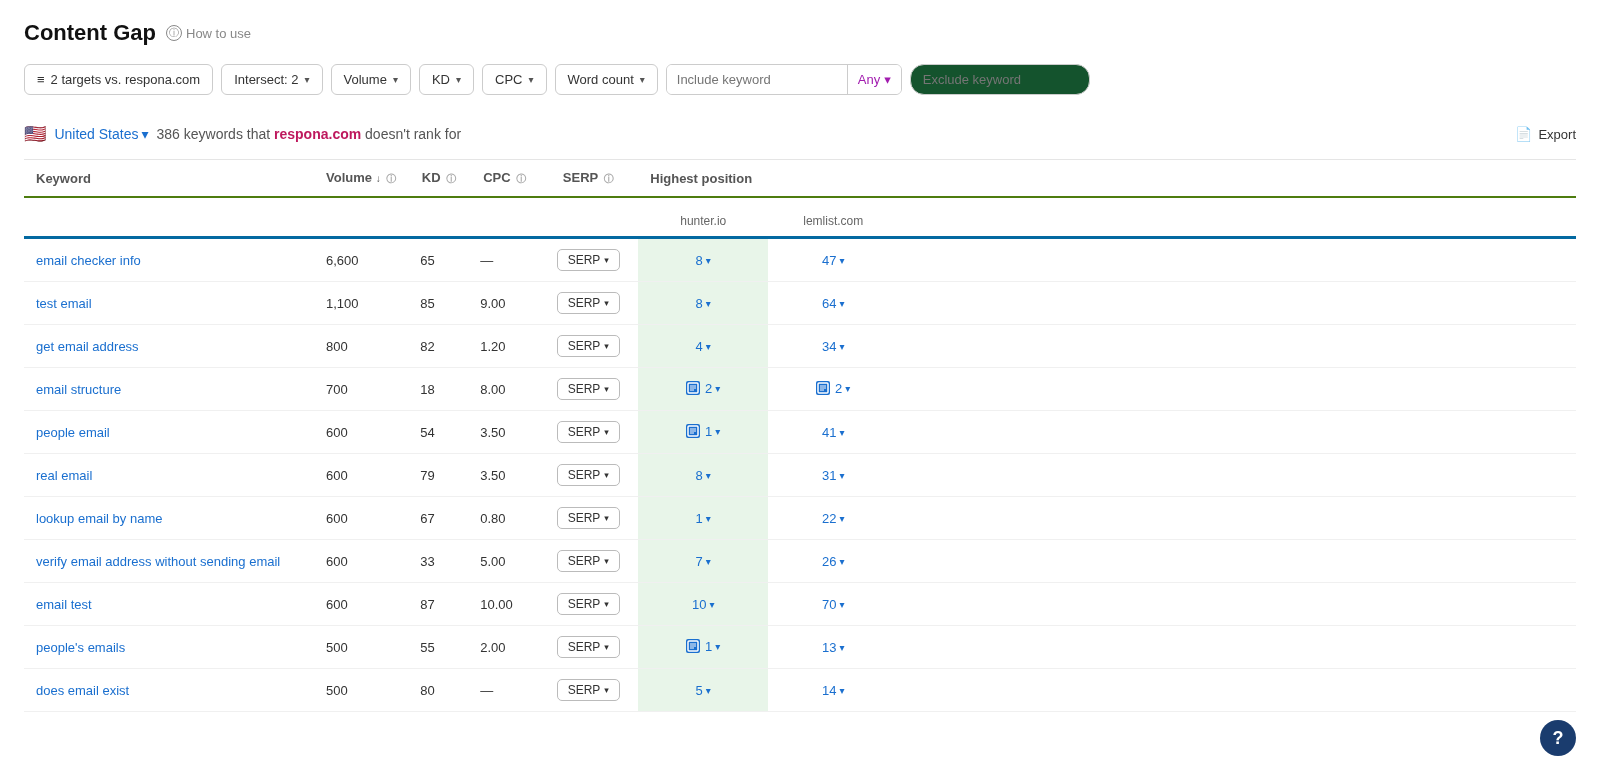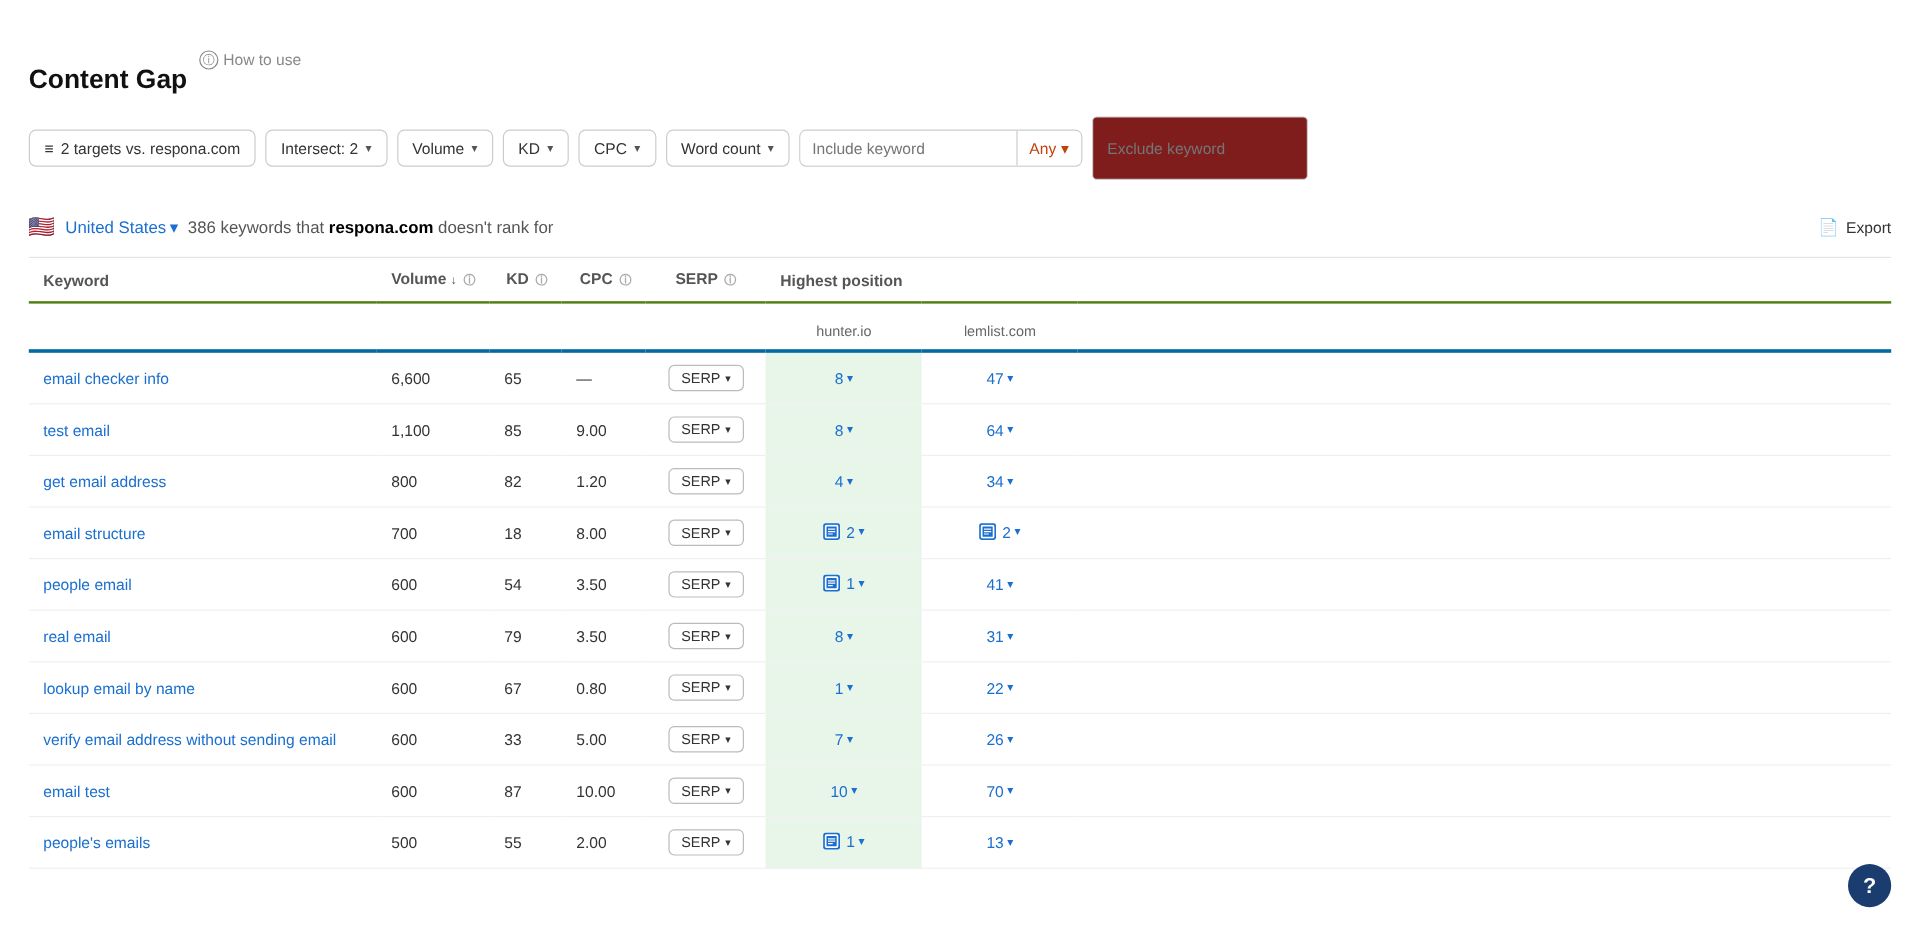--- a/index.html
+++ b/index.html
@@ -1,42 +1,42 @@
 <!DOCTYPE html>
 <html><head>
   <meta charset="utf-8">
   <style>
     * { box-sizing: border-box; margin: 0; padding: 0; }
     body { font-family: -apple-system, BlinkMacSystemFont, 'Segoe UI', Arial, sans-serif; font-size: 14px; color: #333; background: #fff; }
 
     .page { width: 1600px; min-height: 780px; background: #fff; padding: 20px 24px; }
 
     .header-row { display: flex; align-items: center; gap: 10px; margin-bottom: 18px; }
-    .page-title { font-size: 22px; font-weight: 700; color: #111; margin-top: 33px; }
+    .page-title { font-size: 22px; font-weight: 700; color: #111; }
     .how-to-use { font-size: 13px; color: #888; cursor: pointer; display: flex; align-items: center; gap: 4px; }
     .how-to-use-circle { width: 16px; height: 16px; border-radius: 50%; border: 1.5px solid #888; display: inline-flex; align-items: center; justify-content: center; font-size: 10px; color: #888; }
 
     .toolbar { display: flex; align-items: center; gap: 8px; margin-bottom: 18px; flex-wrap: wrap; }
     .toolbar-btn {
       display: flex; align-items: center; gap: 6px;
       border: 1.5px solid #ccc; border-radius: 6px; padding: 7px 12px;
       font-size: 13px; color: #333; background: #fff; cursor: pointer;
       white-space: nowrap;
     }
     .toolbar-btn .chevron { font-size: 10px; color: #555; }
     .include-keyword-wrapper { display: flex; align-items: center; border: 1.5px solid #ccc; border-radius: 6px; overflow: hidden; }
     .include-keyword-input { border: none; outline: none; padding: 7px 10px; font-size: 13px; color: #999; background: #fff; width: 180px; }
-    .include-keyword-any { display: flex; align-items: center; gap: 4px; border-left: 1.5px solid #ccc; padding: 7px 10px; font-size: 13px; color: #c2410c; cursor: pointer; background: #fff; }
-    .exclude-keyword-input { border: 1.5px solid #ccc; border-radius: 4px; padding: 18px 12px; font-size: 13px; color: #999; background: #7f1d1d; outline: none; width: 180px; }
+    .include-keyword-any { display: flex; align-items: center; gap: 4px; border-left: 1.5px solid #ccc; padding: 7px 10px; font-size: 13px; color: #a21caf; cursor: pointer; background: #fff; }
+    .exclude-keyword-input { border: 1.5px solid #ccc; border-radius: 14px; padding: 7px 12px; font-size: 13px; color: #999; background: #14532d; outline: none; width: 180px; }
 
     .info-bar { display: flex; align-items: center; justify-content: space-between; padding: 10px 0 14px 0; border-bottom: 1px solid #e5e5e5; margin-bottom: 0; }
     .info-left { display: flex; align-items: center; gap: 8px; font-size: 14px; color: #555; }
     .flag { font-size: 18px; }
     .country-link { color: #1a6fcf; font-weight: 500; cursor: pointer; display: flex; align-items: center; gap: 3px; }
-    .info-text strong { color: #000000; text-align: right; }
+    .info-text strong { color: #be185d; text-align: right; }
     .export-btn { display: flex; align-items: center; gap: 6px; font-size: 13px; color: #333; cursor: pointer; border: none; background: none; }
     .export-icon { font-size: 14px; }
 
     .table { width: 100%; border-collapse: collapse; margin-top: 0; }
     .table th {
       font-size: 13px; font-weight: 700; color: #555;
       padding: 10px 12px; text-align: left; border-bottom: 2px solid #4d7c0f;
       white-space: nowrap; background: #fff;
     }
     .table th.right { text-align: right; }
@@ -386,19 +386,35 @@
               </span>
               <span>1</span>
               <span class="pos-arrow">▾</span>
             </span></td>
           <td class="col-lemlist center"><span class="pos-cell">
               <span>13</span>
               <span class="pos-arrow">▾</span>
             </span></td>
           <td></td>
         </tr>
+        <tr>
+          <td class="col-keyword"><a class="keyword-link">does email exist</a></td>
+          <td class="col-volume right">500</td>
+          <td class="col-kd right">80</td>
+          <td class="col-cpc right">—</td>
+          <td class="col-serp center"><button class="serp-btn">SERP <span class="chevron">▾</span></button></td>
+          <td class="col-hunter center hunter-col"><span class="pos-cell">
+              <span>5</span>
+              <span class="pos-arrow">▾</span>
+            </span></td>
+          <td class="col-lemlist center"><span class="pos-cell">
+              <span>14</span>
+              <span class="pos-arrow">▾</span>
+            </span></td>
+          <td></td>
+        </tr>
       </tbody>
   </table>
 </div>
 
 <button class="help-btn">
   <span>?</span>
 </button>
 
 </body></html>

